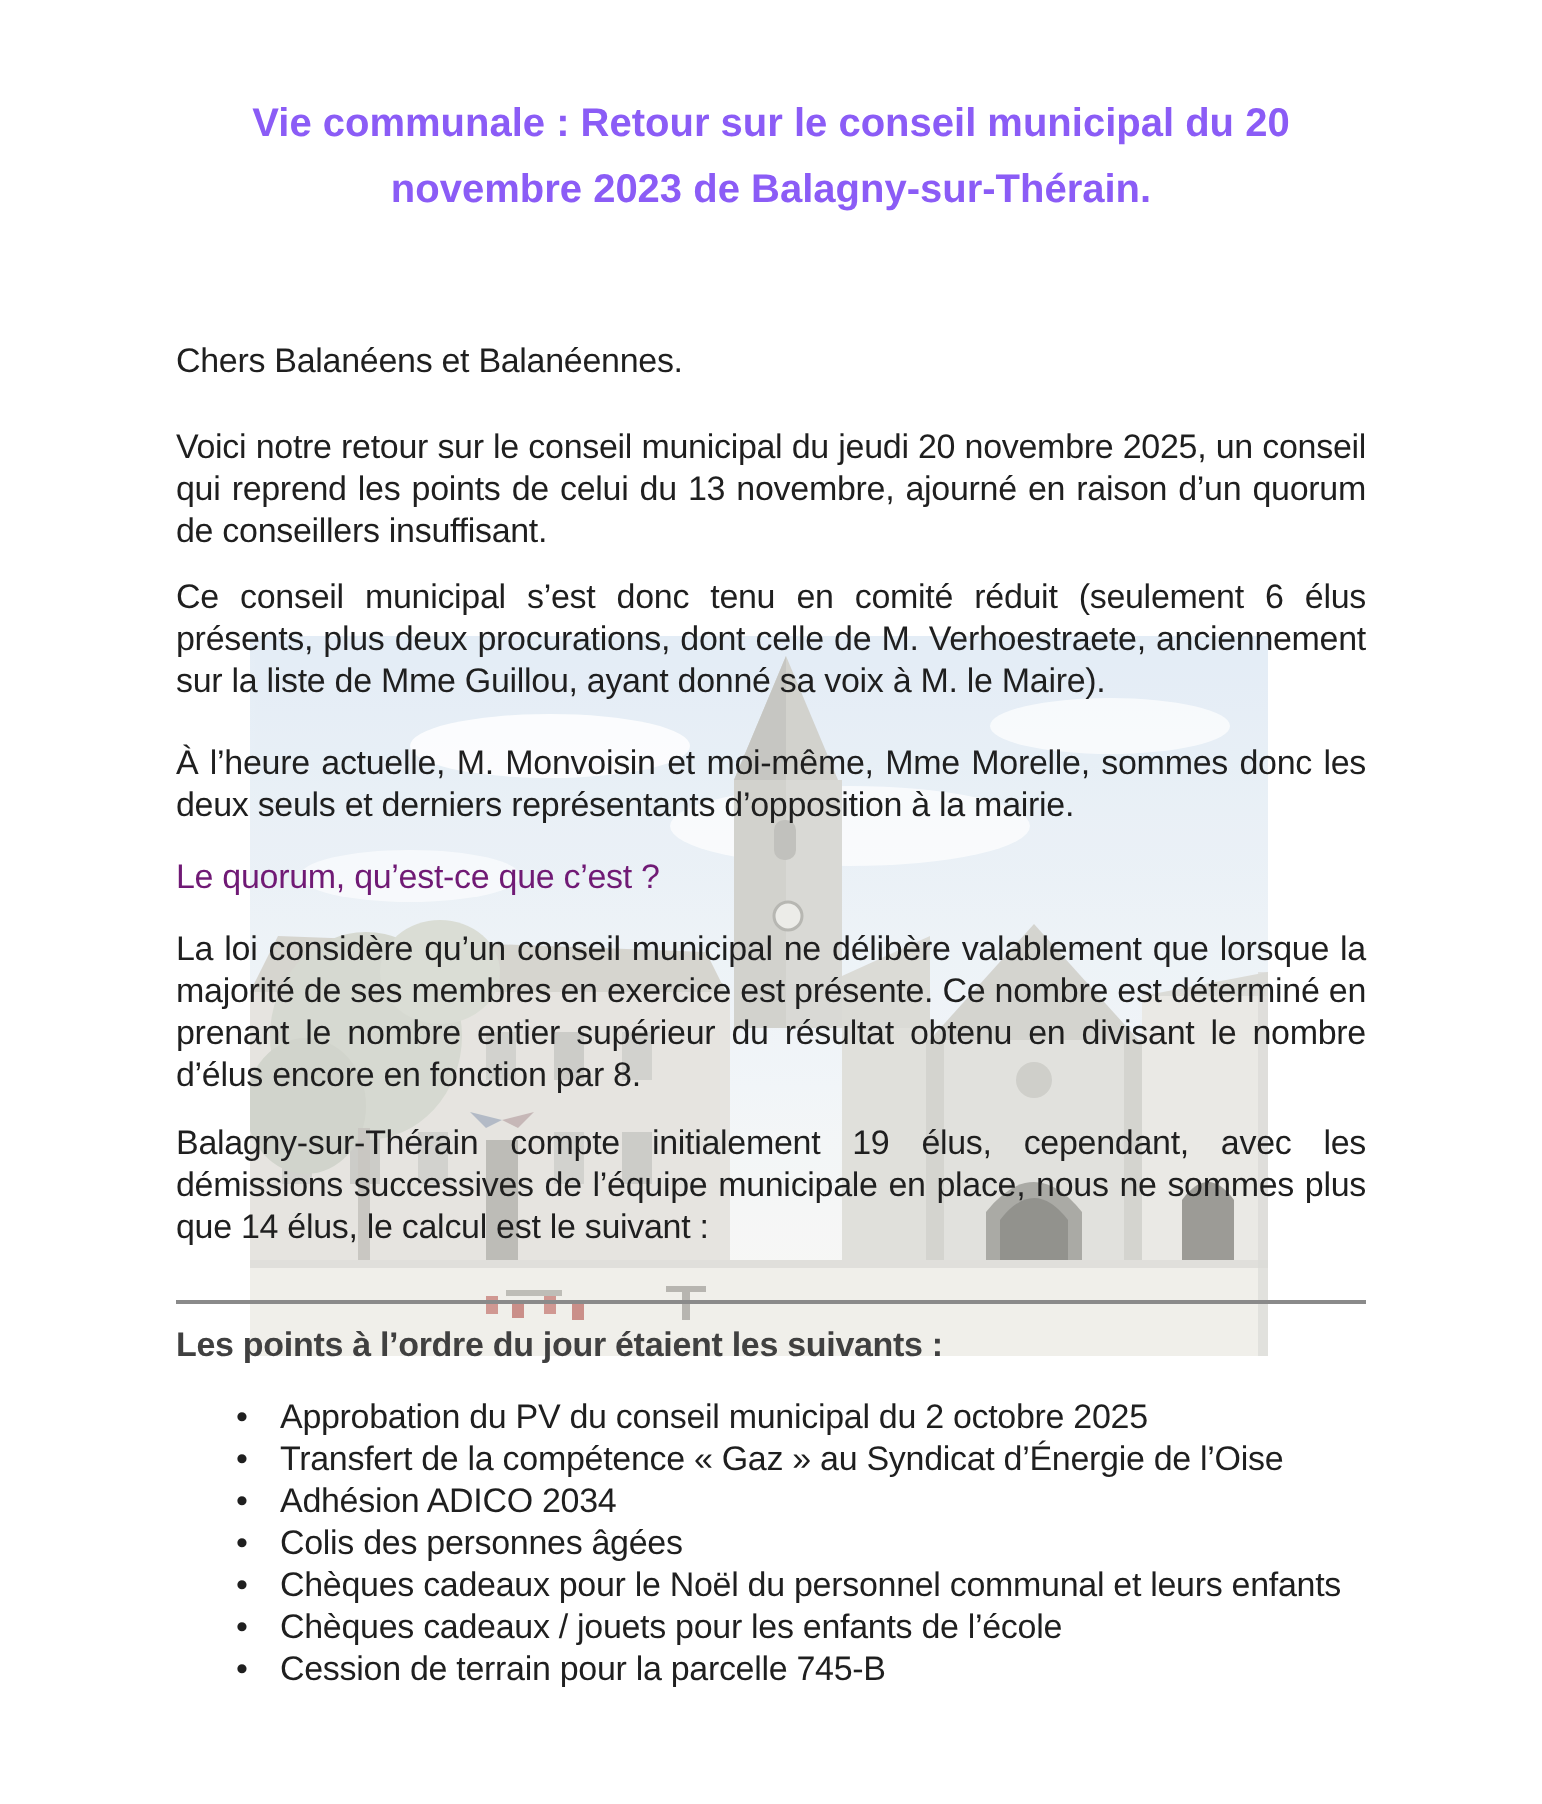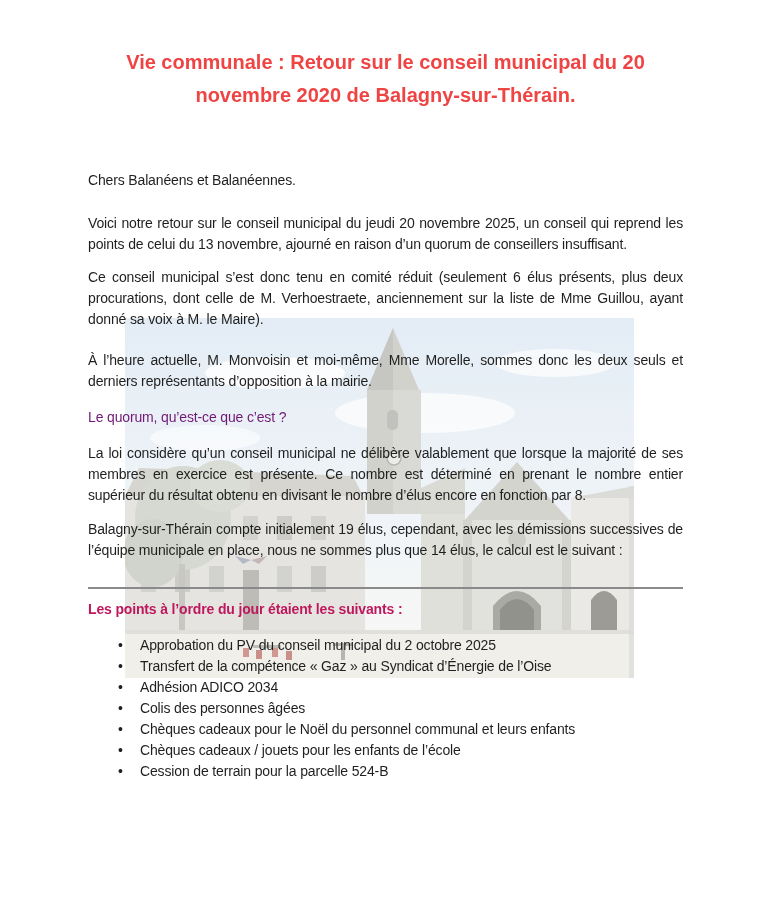--- a/index.html
+++ b/index.html
@@ -23,28 +23,28 @@
   .content {
     position: absolute;
     inset: 0;
     z-index: 1;
     padding: 0 88px;
     box-sizing: border-box;
   }
   .title {
     margin: 46px 0 0;
     text-align: center;
-    color: #ef4444;
+    color: #8b5cf6;
     font-size: 20px;
     font-weight: bold;
     line-height: 33px;
   }
   .title span { display: block; }
   p, .h-quorum, .h-agenda, li {
-    font-size: 14px;
+    font-size: 17px;
     line-height: 21px;
     letter-spacing: -0.15px;
   }
   p { margin: 0; text-align: justify; }
   .salutation { margin-top: 58px; text-align: left; }
   .p-intro1 { margin-top: 22px; }
   .p-intro2 { margin-top: 12px; }
   .p-opposition { margin-top: 20px; }
   .h-quorum {
     margin: 15px 0 0;
@@ -55,21 +55,21 @@
   .p-count { margin-top: 13px; }
   .p-calc { margin-top: 13px; text-align: left; }
   .p-quorum { margin-top: 17px; }
   .p-quorum b { font-weight: bold; }
   .divider {
     margin-top: 26px;
     border: 0;
     border-top: 2px solid #8a8a8a;
     height: 0;
   }
-  .h-agenda { margin: 10px 0 0; font-weight: bold; color: #be185d; }
+  .h-agenda { margin: 10px 0 0; font-weight: bold; color: #404040; }
   ul.agenda {
     list-style: none;
     margin: 15px 0 0;
     padding: 0 0 0 30px;
   }
   ul.agenda li { display: flex; }
   ul.agenda .bullet {
     width: 22px;
     flex: 0 0 22px;
     text-align: left;
@@ -152,21 +152,21 @@
       <rect x="216" y="328" width="4" height="14" fill="#9f9d96"></rect>
 
       <rect x="504" y="168" width="5" height="192" fill="#cfcfca" opacity="0.7"></rect>
     </g>
   </svg>
 
   <div class="content">
 
     <h1 class="title">
       <span>Vie communale : Retour sur le conseil municipal du 20</span>
-      <span>novembre 2020 de Balagny-sur-Thérain.</span>
+      <span>novembre 2023 de Balagny-sur-Thérain.</span>
     </h1>
 
     <p class="salutation">Chers Balanéens et Balanéennes.</p>
 
     <p class="p-intro1">Voici notre retour sur le conseil municipal du jeudi 20 novembre 2025, un conseil qui reprend les points de celui du 13 novembre, ajourné en raison d’un quorum de conseillers insuffisant.</p>
 
     <p class="p-intro2">Ce conseil municipal s’est donc tenu en comité réduit (seulement 6 élus présents, plus deux procurations, dont celle de M. Verhoestraete, anciennement sur la liste de Mme Guillou, ayant donné sa voix à M. le Maire).</p>
 
     <p class="p-opposition">À l’heure actuelle, M. Monvoisin et moi-même, Mme Morelle, sommes donc les deux seuls et derniers représentants d’opposition à la mairie.</p>
 
@@ -202,18 +202,18 @@
       <li>
         <span class="bullet">•</span>
         <span>Chèques cadeaux pour le Noël du personnel communal et leurs enfants</span>
       </li>
       <li>
         <span class="bullet">•</span>
         <span>Chèques cadeaux / jouets pour les enfants de l’école</span>
       </li>
       <li>
         <span class="bullet">•</span>
-        <span>Cession de terrain pour la parcelle 524-B</span>
+        <span>Cession de terrain pour la parcelle 745-B</span>
       </li>
     </ul>
 
   </div>
 </div>
 
 </body></html>

